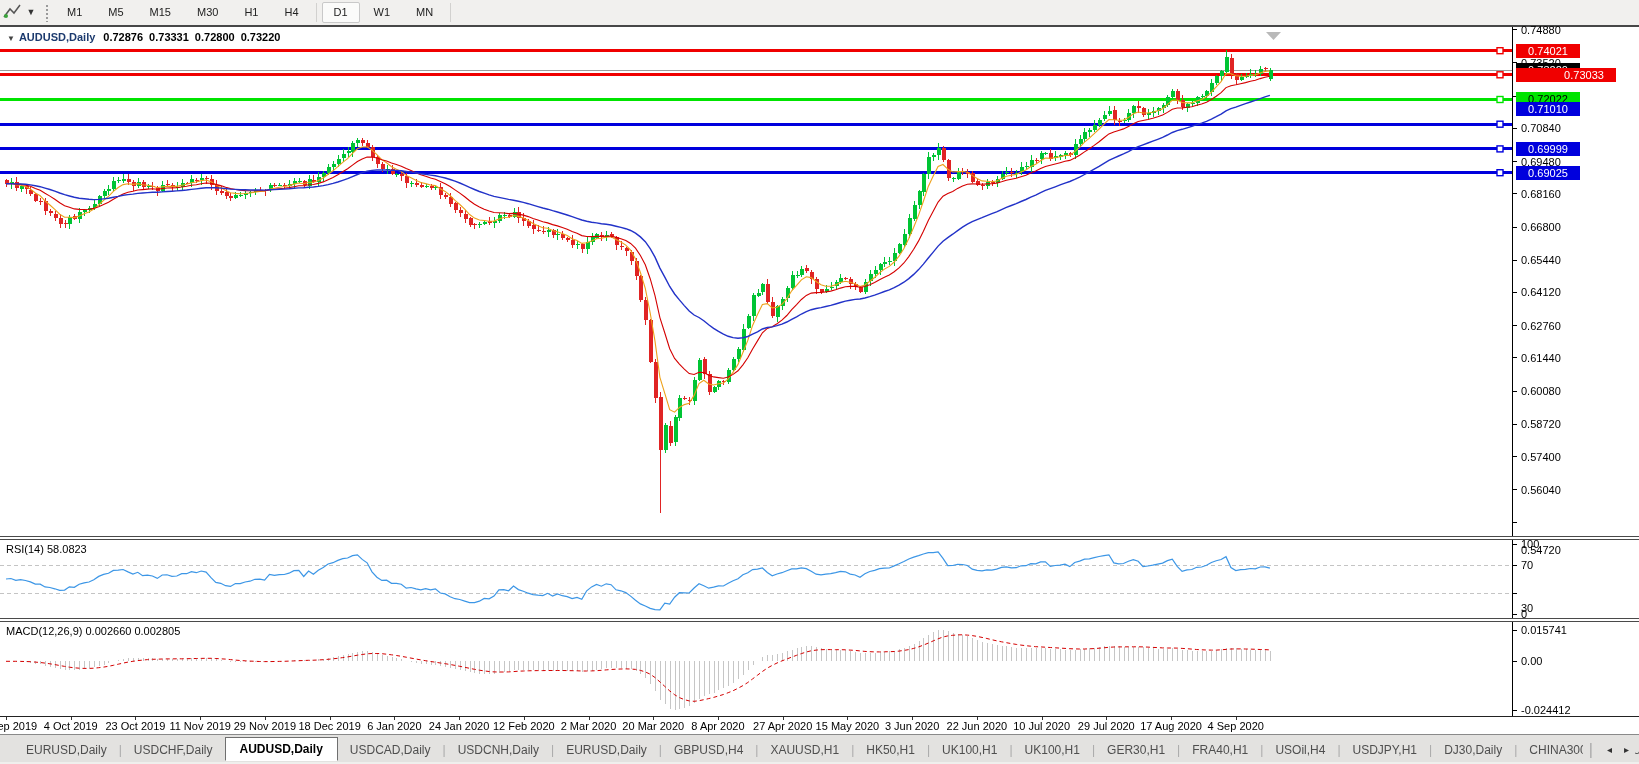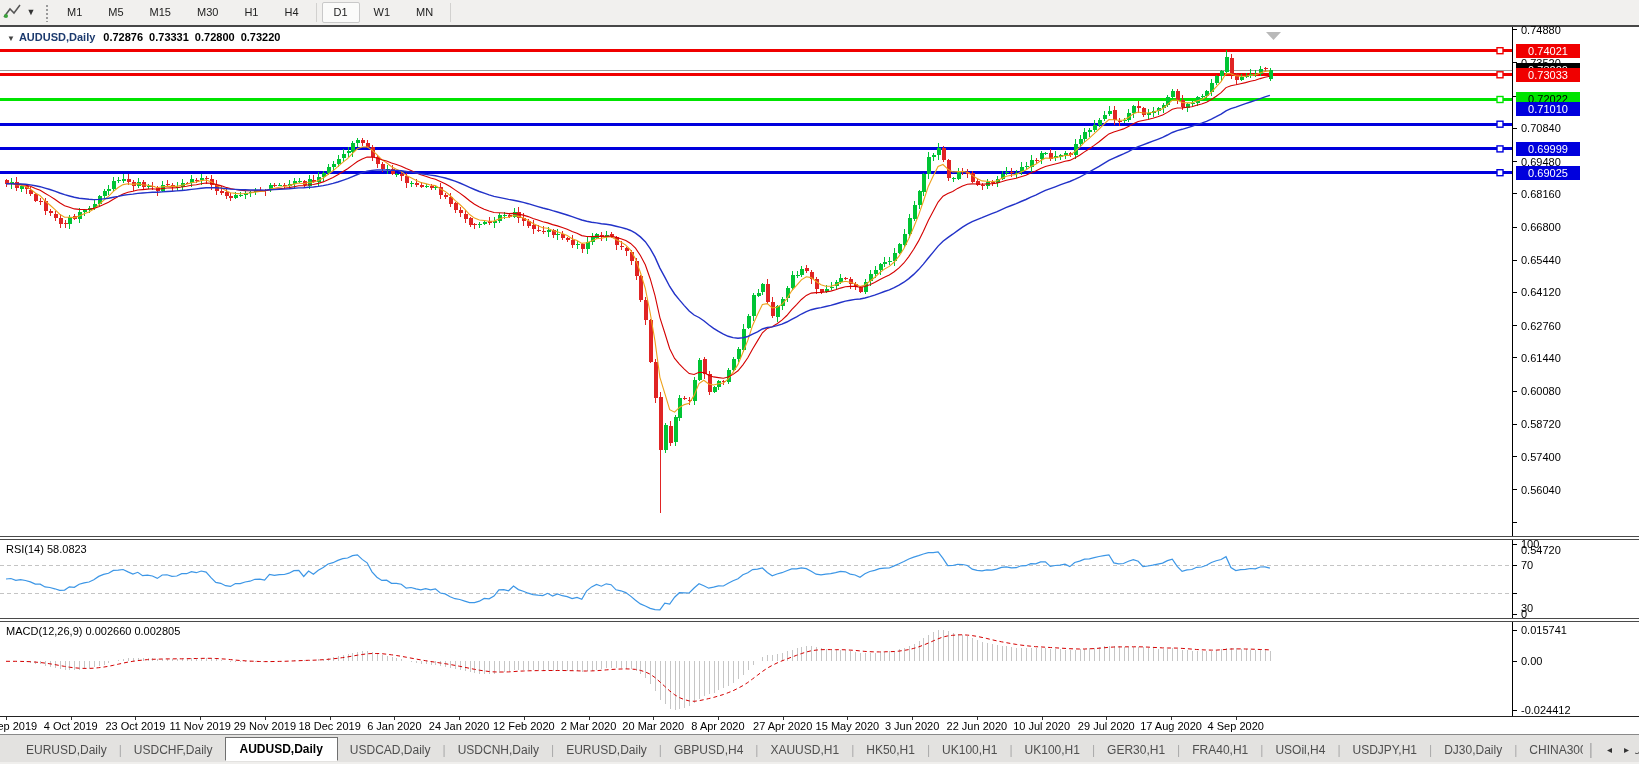--- a/index.html
+++ b/index.html
@@ -951,21 +951,21 @@
       <div class="tick-dash" style="top: 396.82px;"></div>
       <div class="tick-label" style="top: 390.32px;">0.58720</div>
       <div class="tick-dash" style="top: 429.054px;"></div>
       <div class="tick-label" style="top: 422.554px;">0.57400</div>
       <div class="tick-dash" style="top: 462.266px;"></div>
       <div class="tick-label" style="top: 455.766px;">0.56040</div>
       <div class="tick-dash" style="top: 494.5px;"></div>
       <div class="tick-label" style="top: 516px;">0.54720</div>
       <div class="cur-label" style="top: 36.23px;">0.73220</div>
       <div class="hline-label" style="top: 16.6696px; background: rgb(240, 0, 0); color: rgb(255, 255, 255);">0.74021</div>
-      <div class="hline-label" style="top: 40.7965px; background: rgb(240, 0, 0); color: rgb(255, 255, 255);">0.73033</div>
+      <div class="hline-label" style="top: 40.7965px; background: rgb(240, 0, 0); color: rgb(255, 255, 255); padding-left: 36px;">0.73033</div>
       <div class="hline-label" style="top: 65.4852px; background: rgb(0, 228, 0); color: rgb(0, 0, 0);">0.72022</div>
       <div class="hline-label" style="top: 75px; background: rgb(0, 0, 221); color: rgb(255, 255, 255);">0.71010</div>
       <div class="hline-label" style="top: 114.887px; background: rgb(0, 0, 221); color: rgb(255, 255, 255);">0.69999</div>
       <div class="hline-label" style="top: 138.672px; background: rgb(0, 0, 221); color: rgb(255, 255, 255);">0.69025</div>
       <div class="tick-dash" style="top: 516.5px;"></div>
       <div class="tick-label" style="top: 510px;">100</div>
       <div class="tick-dash" style="top: 537.5px;"></div>
       <div class="tick-label" style="top: 531px;">70</div>
       <div class="tick-dash" style="top: 565.5px;"></div>
       <div class="tick-label" style="top: 574px;">30</div>

